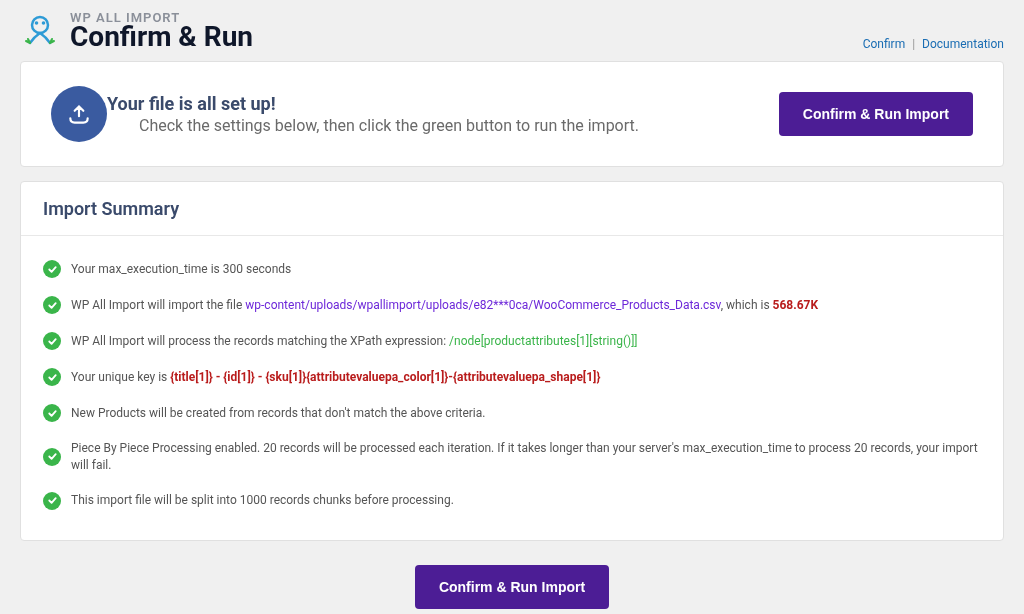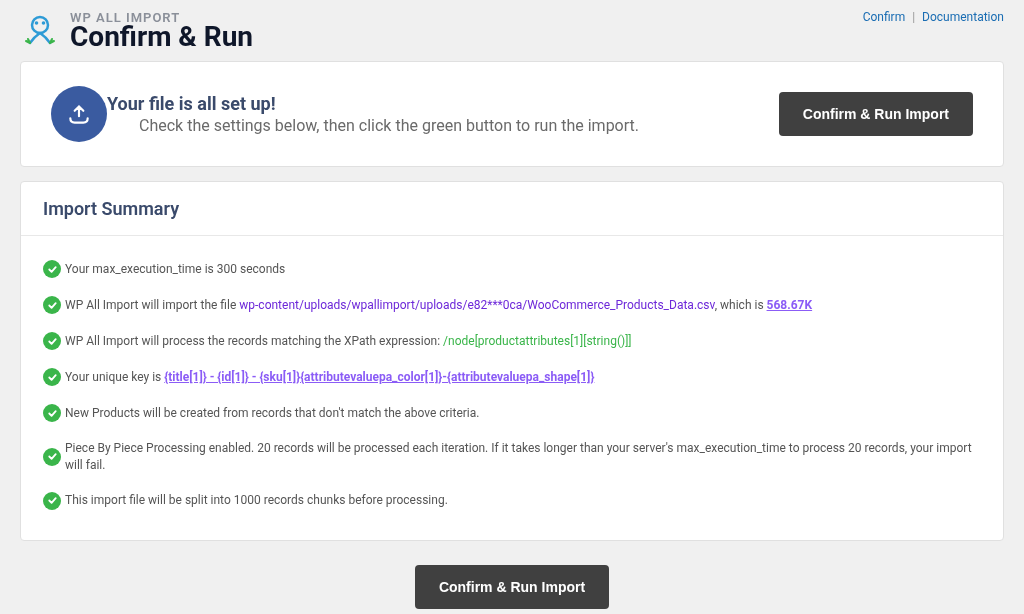--- a/index.html
+++ b/index.html
@@ -12,21 +12,21 @@
       background: #f0f0f0;
       color: #333;
       font-size: 13px;
     }
     .page {
       padding: 10px 20px 20px 20px;
     }
     .header {
       display: flex;
       justify-content: space-between;
-      align-items: flex-start;
+      align-items: flex-end;
       margin-bottom: 10px;
     }
     .brand {
       display: flex;
       align-items: center;
       gap: 10px;
     }
     .logo {
       width: 40px;
       height: 40px;
@@ -94,21 +94,21 @@
       font-size: 18px;
       font-weight: 700;
       margin-bottom: 2px;
     }
     .setup-text p {
       color: #6a6a6a;
       font-size: 16px;
       margin-left: 32px;
     }
     .btn-green {
-      background: #404040;
+      background: #4c1d95;
       color: #fff;
       border: none;
       border-radius: 4px;
       padding: 14px 24px;
       font-size: 14px;
       font-weight: 600;
       cursor: pointer;
       white-space: nowrap;
     }
     .summary-panel {
@@ -122,21 +122,21 @@
       color: #3a4a6b;
       font-size: 18px;
       font-weight: 600;
     }
     .summary-body {
       padding: 24px 22px 30px 22px;
     }
     .summary-item {
       display: flex;
       align-items: center;
-      gap: 4px;
+      gap: 10px;
       margin-bottom: 18px;
       font-size: 12px;
       color: #555;
       line-height: 1.4;
     }
     .summary-item:last-child {
       margin-bottom: 0;
     }
     .check-icon {
       width: 18px;
@@ -152,22 +152,21 @@
       flex: 1;
     }
     .link-blue {
       color: #6d28d9;
     }
     .green-text {
       color: #3ab54a;
     }
     .bold {
       font-weight: 700;
-      color: #8b5cf6;
-      text-decoration: underline;
+      color: #b91c1c;
     }
     .footer-action {
       display: flex;
       justify-content: center;
       padding-top: 10px;
     }
   </style>
 </head>
 <body>
 

